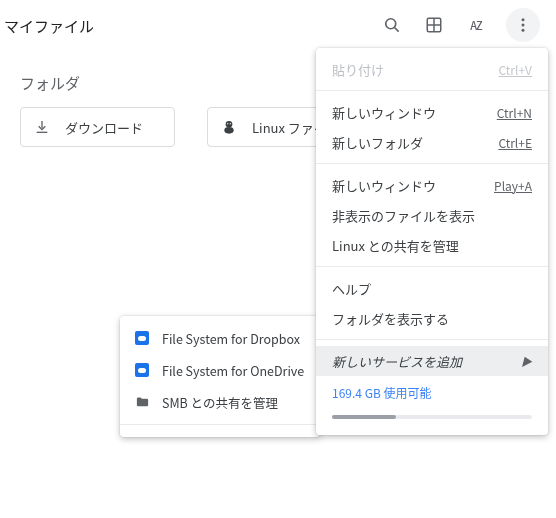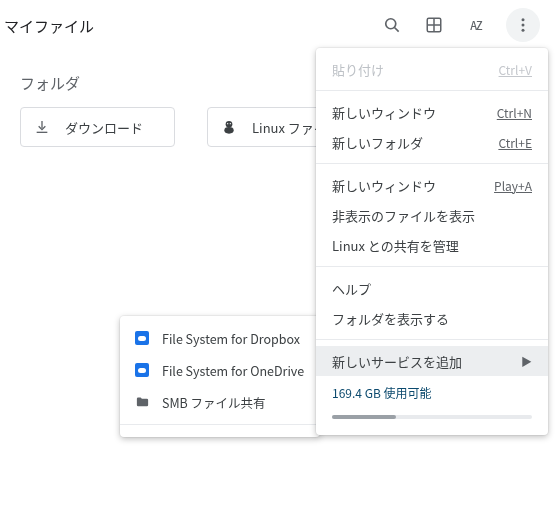--- a/index.html
+++ b/index.html
@@ -56,29 +56,29 @@
     padding:6px 0;
     z-index:20;
   }
   .mitem {
     display:flex; align-items:center; justify-content:space-between;
     height:30px; padding:0 16px;
     font-size:13px;
     color:#3c4043;
   }
   .mitem.disabled { color:#bdc1c6; }
-  .mitem.highlight { background:#eceef0; }
+  .mitem.highlight { background:#eceef0;font-style:italic; }
   .mitem .short { color:#5f6368; font-size:12px;text-decoration:underline; }
   .mitem.disabled .short { color:#c4c7cc; }
   .mitem .sub-arrow { color:#5f6368; font-size:11px; }
   .divider { height:1px; background:#e8eaed; margin:6px 0; }
   .storage {
     padding:8px 16px 10px 16px;
   }
-  .storage .storage-label { font-size:12px; color:#0c4a6e; margin-bottom:14px;}
+  .storage .storage-label { font-size:12px; color:#3b82f6; margin-bottom:14px;}
   .storage .bar {
     width:100%; height:4px; background:#e8eaed; border-radius:2px; position:relative;
   }
   .storage .bar .fill {
     position:absolute; left:0; top:0; bottom:0;
     background:#9aa0a6; border-radius:2px;
   }
   
   .submenu {
     position:absolute;
@@ -173,21 +173,21 @@
         <span class="siconbox cloud"></span>
       </span>
     <span>File System for OneDrive</span>
   </div>
   <div class="sitem">
     <span class="sicon">
       <svg width="15" height="15" viewBox="0 0 24 24" fill="#5f6368">
           <path d="M3 6a2 2 0 012-2h4l2 2h8a2 2 0 012 2v8a2 2 0 01-2 2H5a2 2 0 01-2-2V6z"></path>
         </svg>
     </span>
-    <span>SMB ファイル共有</span>
+    <span>SMB との共有を管理</span>
   </div>
   <div class="divider"></div>
 </div>
 
 <div class="menu">
   <div class="mitem disabled">
     <span>貼り付け</span>
     <span class="short">Ctrl+V</span>
   </div>
   <div class="divider"></div>

